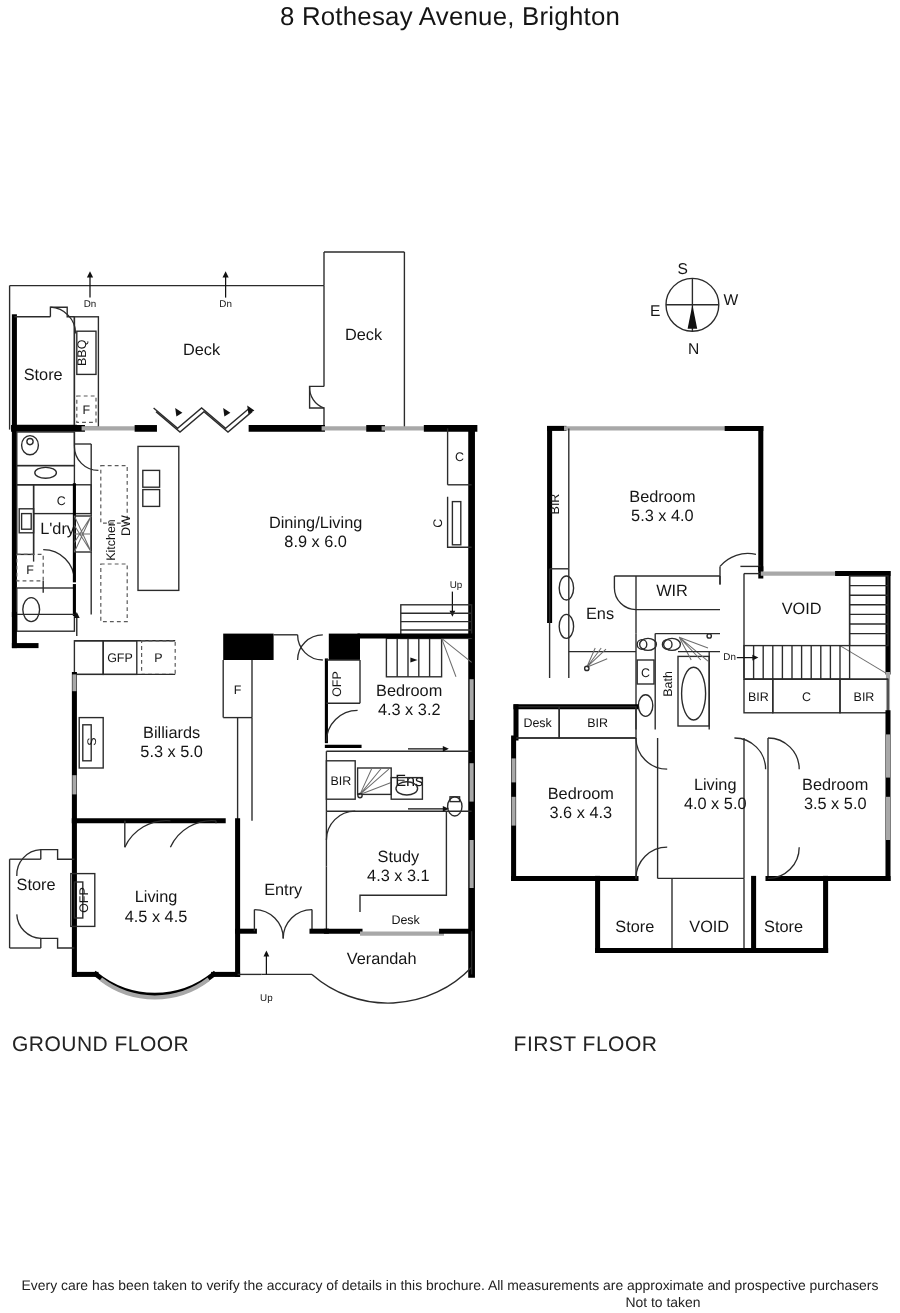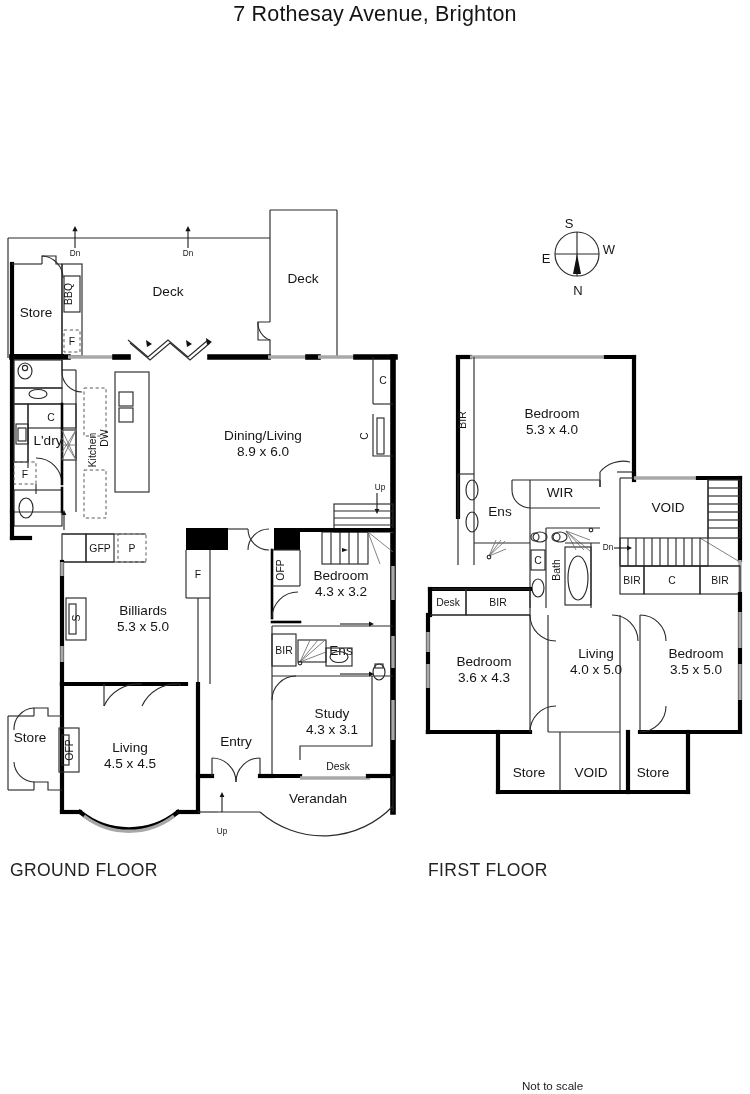--- a/index.html
+++ b/index.html
@@ -63,21 +63,21 @@
   .glass   { stroke: #a8a8a8; stroke-width: 3.4; fill: none; }
   .solidblk{ fill: #000; }
   .swing   { stroke: #2b2b2b; stroke-width: 1.1; fill: none; }
   .arrw    { stroke: #111; stroke-width: 1.05; fill: none; }
 </style>
 </head>
 <body>
 
 <div id="page">
 
-  <div id="title">7 Rothesay Avenue, Brighton</div>
+  <div id="title">8 Rothesay Avenue, Brighton</div>
 
   <svg id="plan-svg" width="750" height="1094" viewBox="0 0 750 1094">
 
     <g>
       <circle cx="577" cy="254" r="22" class="thin"></circle>
       <line x1="577" y1="232" x2="577" y2="276" class="thin"></line>
       <line x1="555" y1="254" x2="599" y2="254" class="thin"></line>
       <path d="M577 254 L581 274 L573 274 Z" fill="#111"></path>
       <text class="comp" x="569" y="228">S</text>
       <text class="comp" x="609" y="254">W</text>
@@ -549,16 +549,17 @@
         <text class="rm" x="591" y="777">VOID</text>
         <text class="rm" x="653" y="777">Store</text>
       </g>
     </g>
 
     <text class="flr" x="10" y="876">GROUND FLOOR</text>
     <text class="flr" x="428" y="876">FIRST FLOOR</text>
   </svg>
 
   <div id="footer">
-    <div id="notscale">Not to scale</div>
+    <div class="foot-line">Every care has been taken to verify the accuracy of details in this brochure.  All measurements are approximate and prospective purchasers</div>
+    <div id="notscale">Not to taken</div>
   </div>
 
 </div>
 
 </body></html>

